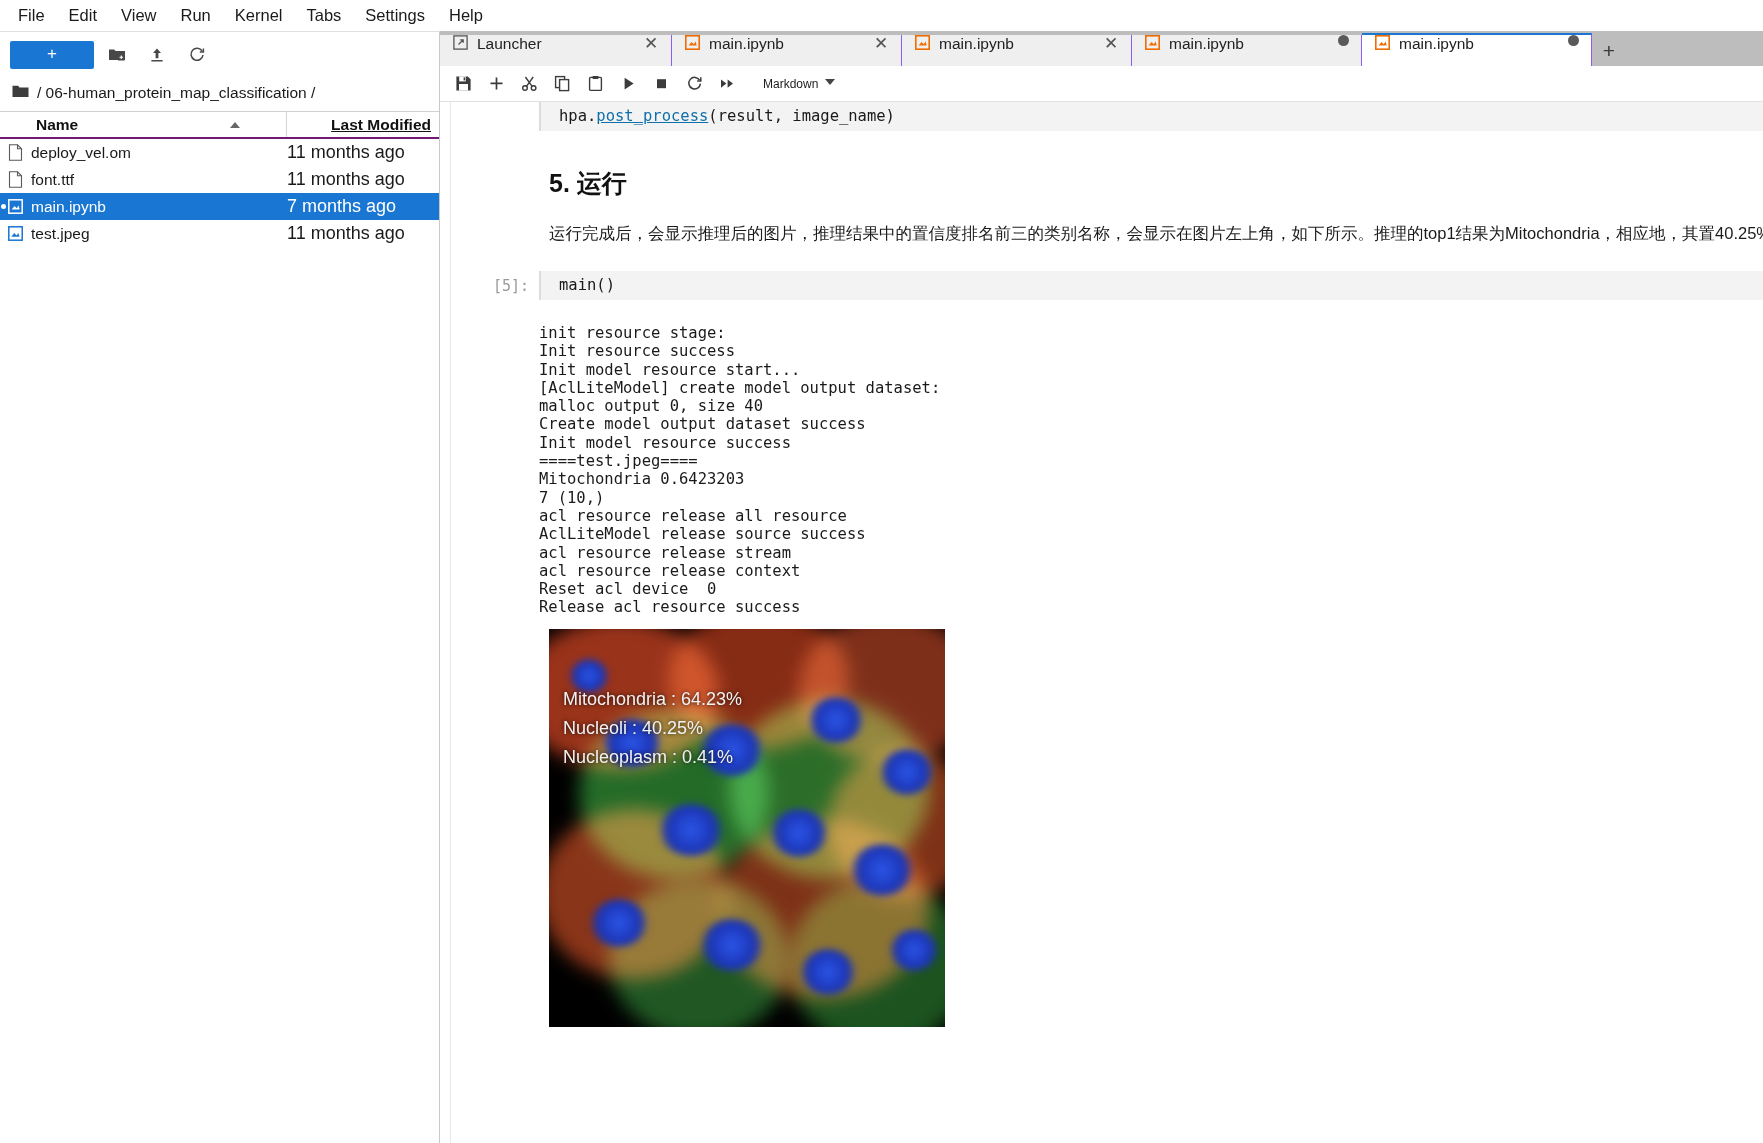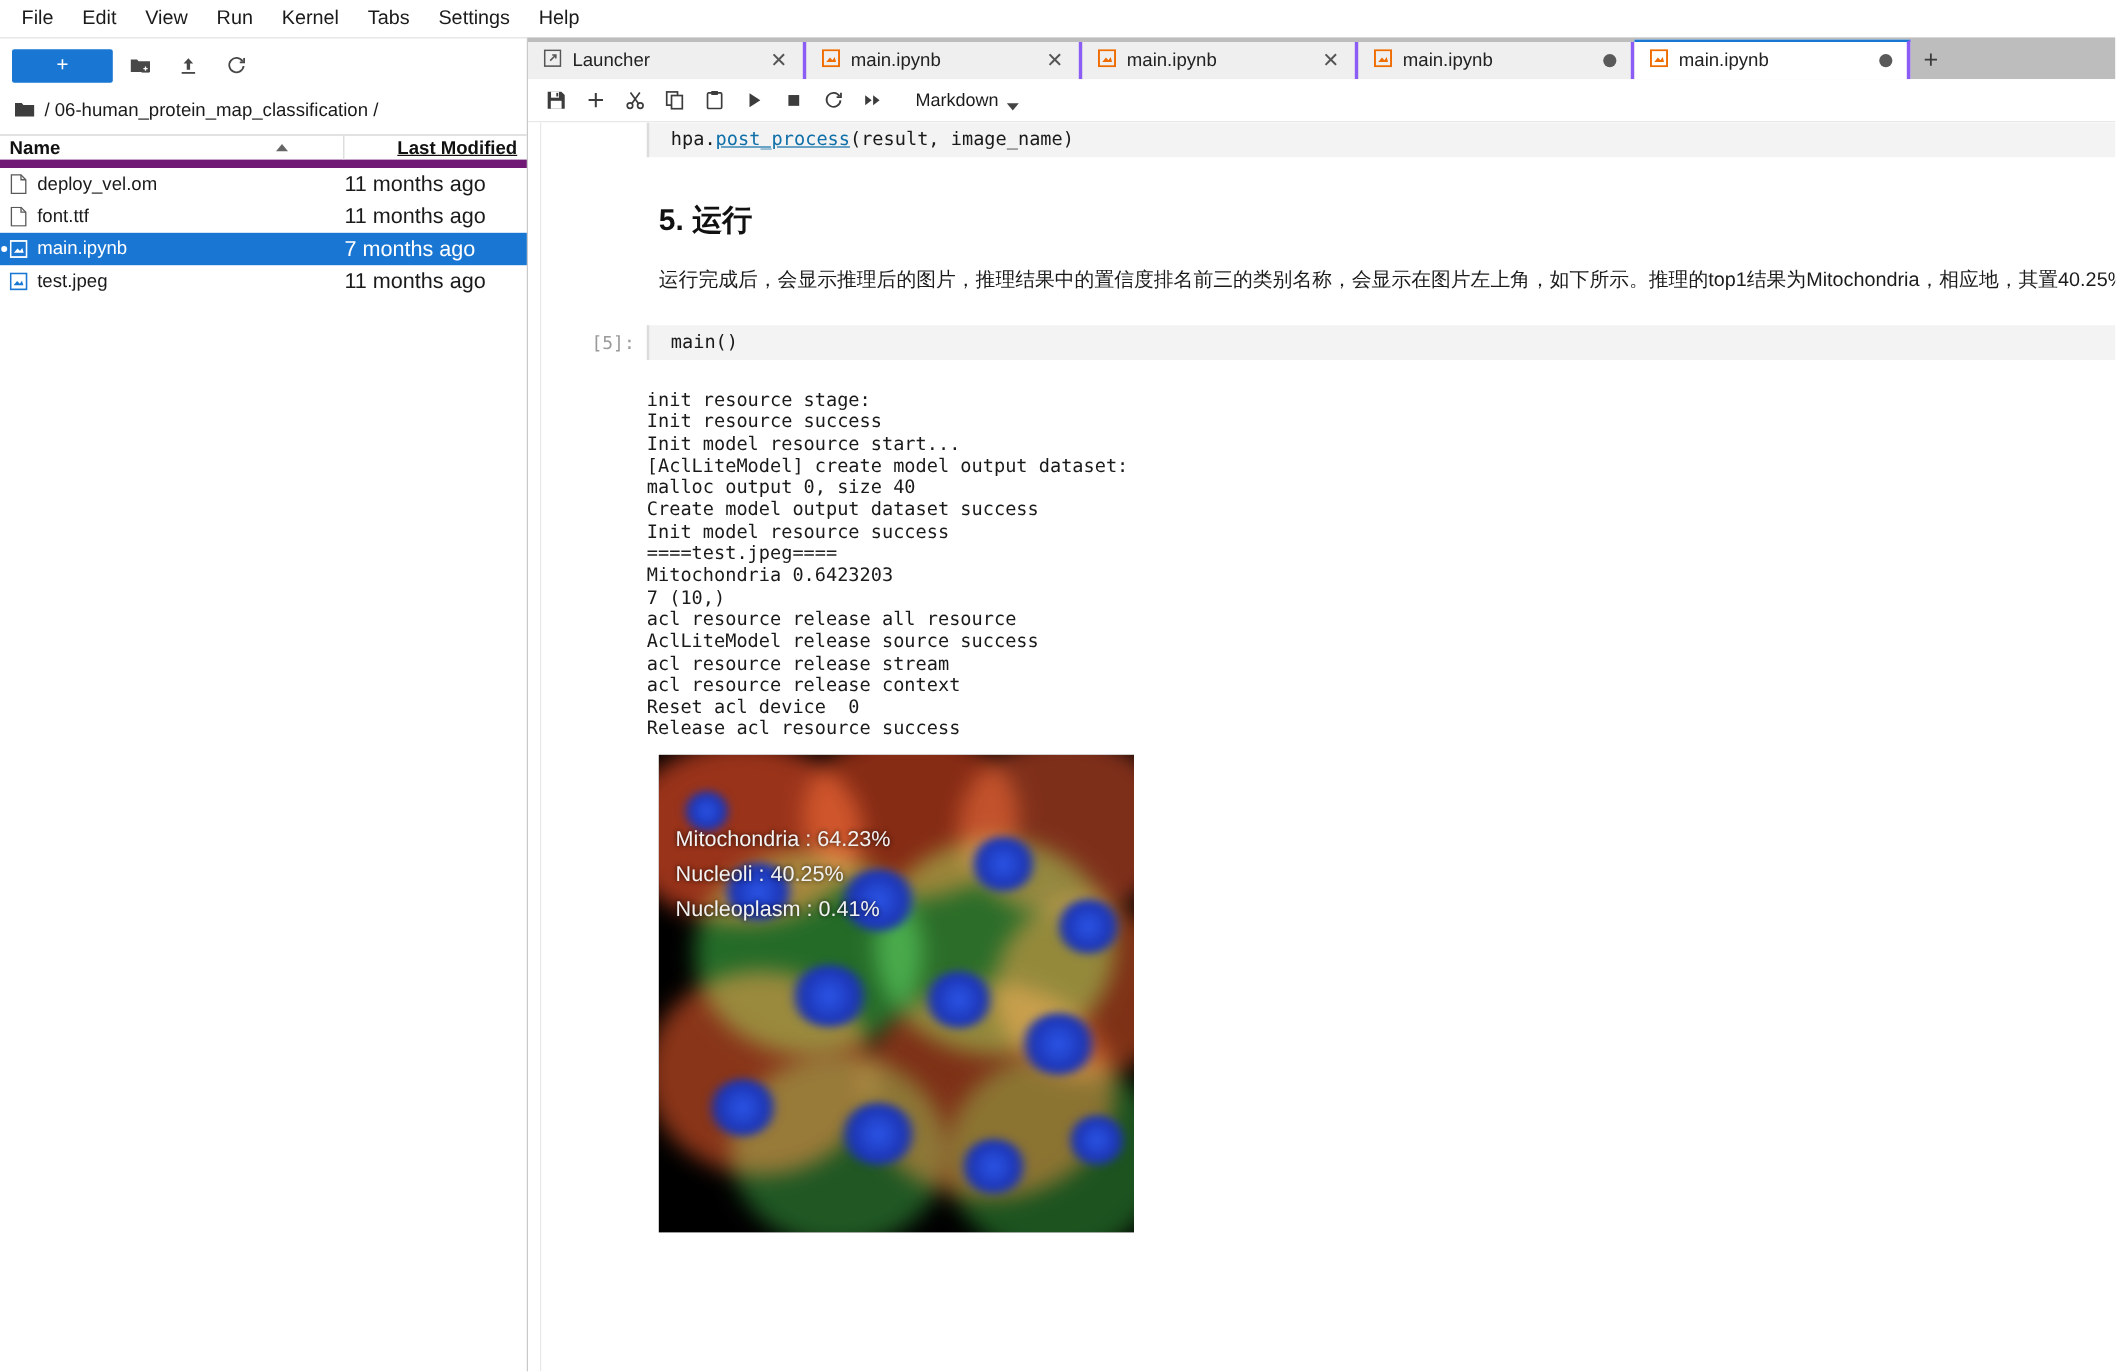--- a/index.html
+++ b/index.html
@@ -98,26 +98,27 @@
     display: flex;
     gap: 8px;
     padding: 6px 10px 8px 12px;
     font-size: 15.5px;
     color: #1a1a1a;
   }
 
   .fb-head {
     display: flex;
     border-top: 1px solid #d0d0d0;
-    border-bottom: 7px solid #701a75;
+    border-bottom: 2px solid #701a75;
     font-size: 15.5px;
     font-weight: bold;
     color: #111;
     height: 28px;
     align-items: center;
+    padding-left: 28px;
   }
   .fb-head .col-name {
     flex: 1;
     padding-left: 8px;
     display: flex;
     align-items: center;
     justify-content: space-between;
     padding-right: 10px;
     border-right: 1px solid #d6d6d6;
     height: 100%;
@@ -193,26 +194,26 @@
     align-items: flex-end;
     padding-top: 4px;
     overflow: hidden;
     flex: 0 0 auto;
   }
   .tab {
     height: 31px;
     min-width: 100px;
     background: #efefef;
     display: flex;
-    align-items: center;
+    align-items: flex-start;
     gap: 9px;
     padding: 0 12px 0 13px;
     font-size: 15.5px;
     color: #222;
-    border-right: 3px solid #8b5cf6;
+    border-right: 1px solid #8b5cf6;
     white-space: nowrap;
     cursor: pointer;
     position: relative;
   }
   .tab.active {
     background: #ffffff;
     border-top: 2px solid #1976d2;
     height: 33px;
   }
   .tab .tab-label { flex: 1; }
@@ -250,24 +251,24 @@
   }
   .tb-btn {
     width: 31px; height: 30px;
     display: flex; align-items: center; justify-content: center;
     color: #3c3c3c;
     cursor: pointer;
   }
   .tb-btn svg { display:block; }
   .tb-select {
     margin-left: 12px;
-    font-size: 15px;
+    font-size: 12px;
     color: #1c1c1c;
     display: flex;
-    align-items: flex-end;
+    align-items: flex-start;
     gap: 7px;
     cursor: pointer;
     padding: 2px 6px;
   }
   .tb-select .chev {
     width: 0; height: 0;
     border-left: 5px solid transparent;
     border-right: 5px solid transparent;
     border-top: 6px solid #444;
     margin-top: 2px;

